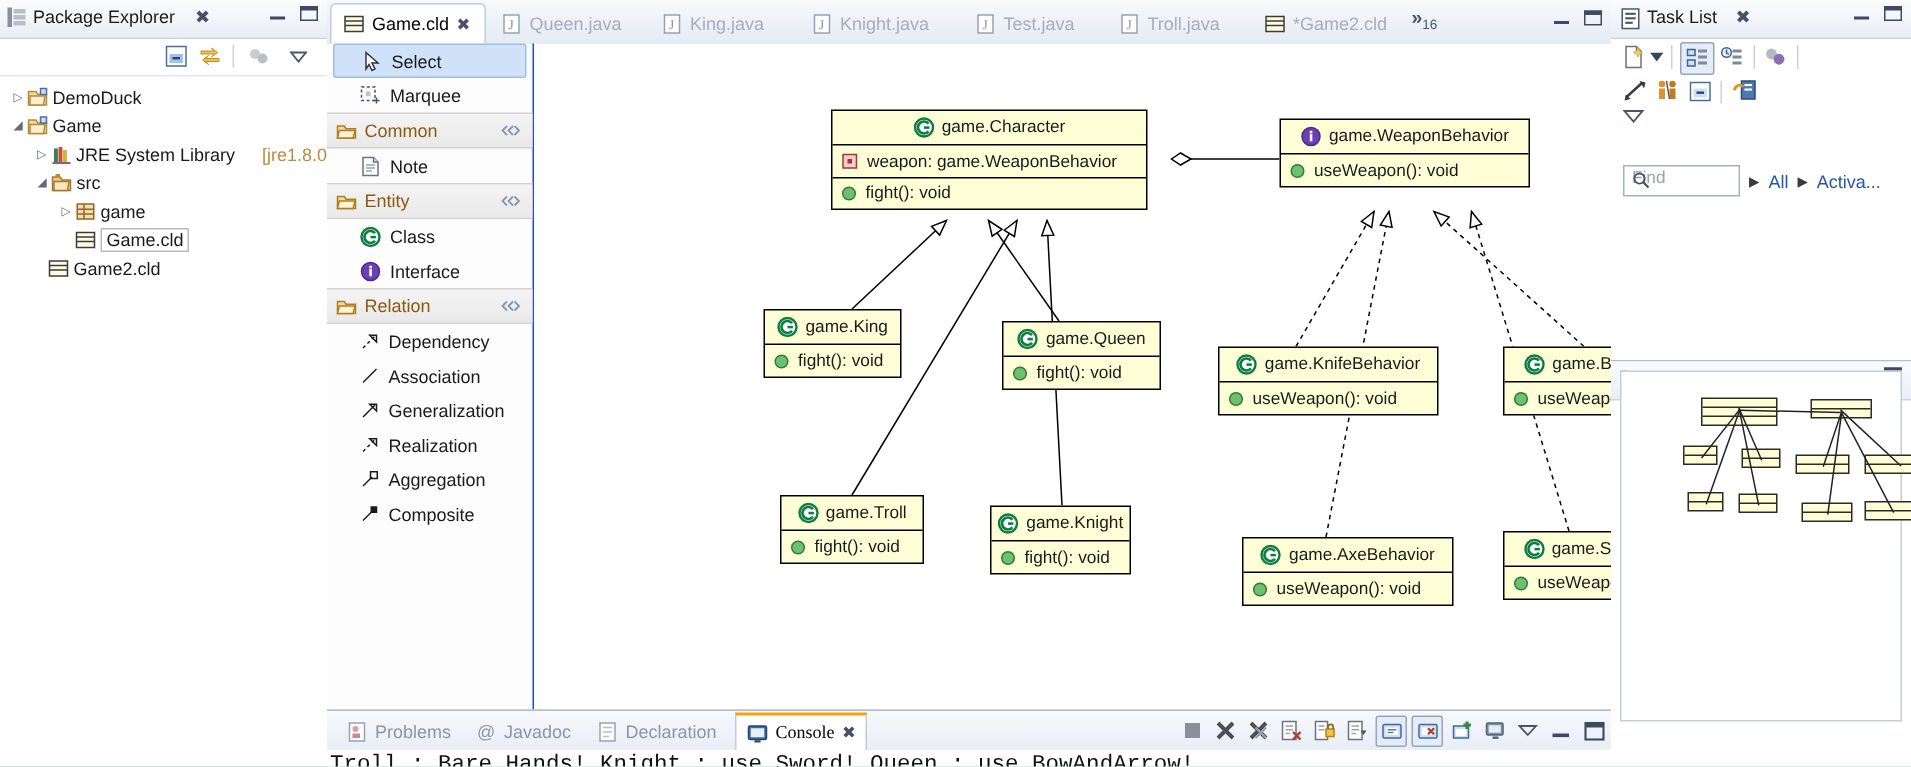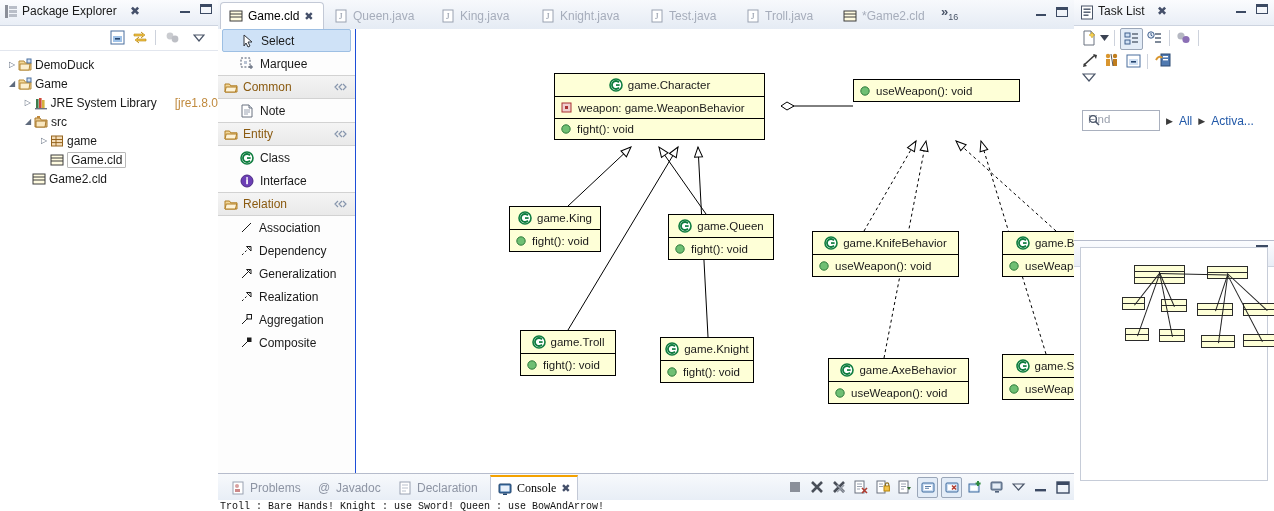--- a/index.html
+++ b/index.html
@@ -83,21 +83,21 @@
   #bottom .btabs{height:26px;position:relative;background:linear-gradient(to bottom,#f7f9fc,#e8eef6);}
   .btab{position:absolute;top:1px;height:25px;display:flex;align-items:center;gap:5px;
         padding:0 7px;font-size:12px;white-space:nowrap;box-sizing:border-box;}
   .btab.inactive{color:#8d94a3;}
   .btab.active{background:#fff;border-top:2px solid #f4a200;border-left:1px solid #c3c9d6;
                border-right:1px solid #c3c9d6;color:#000;}
   .btools{position:absolute;right:2px;top:2px;height:22px;display:flex;align-items:center;gap:3px;}
   .btn-ic{width:19px;height:19px;display:flex;align-items:center;justify-content:center;}
   .btn-ic.pressed{border:1px solid #9aa6b8;background:#e3ecf7;border-radius:2px;}
   #consoleline{position:absolute;left:2px;top:27px;width:852px;height:11px;overflow:hidden;
-               font-family:"Liberation Mono",monospace;font-size:10px;color:#111;white-space:nowrap;}
+               font-family:"Liberation Mono",monospace;font-size:15px;color:#111;white-space:nowrap;}
 
   
   #tasklist{left:1074px;top:0;width:200px;height:240px;background:#fff;}
   #outline{left:1074px;top:240px;width:200px;height:271px;background:#fff;border-top:1px solid #b6bccc;}
   .rhdr{height:25px;background:linear-gradient(to bottom,#fbfcfe,#e9eef6);position:relative;
         border-bottom:1px solid #cdd4e0;}
   .rhdr .lbl{position:absolute;left:24px;top:4px;font-size:12px;}
   .rtools{height:26px;position:relative;border-bottom:1px solid #edeff3;}
   .findbar{position:absolute;left:8px;top:0;display:flex;align-items:center;gap:6px;}
   .findbox{width:76px;height:19px;border:1px solid #a9b0be;background:#fff;position:relative;}
@@ -413,33 +413,33 @@
           <span class="ic chev">
             <svg width="14" height="10" viewBox="0 0 14 10">
               <path d="M4 2L1 5l3 3M8 2L5 5l3 3" fill="none" stroke="#8796ad" stroke-width="1.2"></path>
               <path d="M9 2l3 3-3 3" fill="none" stroke="#8796ad" stroke-width="1.2"></path>
             </svg>
           </span>
         </div>
         <div class="prow">
           <span class="ic">
             <svg width="13" height="13" viewBox="0 0 13 13">
-              <path d="M2 11L11 2" stroke="#1a1a1a"></path>
-            </svg>
-          </span>
-          <span class="txt" style="white-space: nowrap;">Association</span>
-        </div>
-        <div class="prow">
-          <span class="ic">
-            <svg width="13" height="13" viewBox="0 0 13 13">
               <path d="M2 11L10 3" stroke="#1a1a1a" stroke-dasharray="2.2,2"></path>
               <path d="M6.5 2.5H11v4.5z" fill="none" stroke="#1a1a1a"></path>
             </svg>
           </span>
           <span class="txt" style="white-space: nowrap;">Dependency</span>
+        </div>
+        <div class="prow">
+          <span class="ic">
+            <svg width="13" height="13" viewBox="0 0 13 13">
+              <path d="M2 11L11 2" stroke="#1a1a1a"></path>
+            </svg>
+          </span>
+          <span class="txt" style="white-space: nowrap;">Association</span>
         </div>
         <div class="prow">
           <span class="ic">
             <svg width="13" height="13" viewBox="0 0 13 13">
               <path d="M2 11L10 3" stroke="#1a1a1a"></path>
               <path d="M6.5 2.5H11v4.5z" fill="none" stroke="#1a1a1a"></path>
             </svg>
           </span>
           <span class="txt" style="white-space: nowrap;">Generalization</span>
         </div>
@@ -518,20 +518,30 @@
           <div class="urow">
             <span class="ic">
               <svg width="12" height="12" viewBox="0 0 12 12">
                 <circle cx="6" cy="6" r="4.2" fill="#6fbf73" stroke="#2f7b3c"></circle>
               </svg>
             </span>
             <span>fight(): void</span>
           </div>
         </div>
         <div class="uml" style="left: 497px; top: 50px; width: 167px;">
+          <div class="uhead">
+            <span class="ic">
+              <svg width="14" height="14" viewBox="0 0 14 14">
+                <circle cx="7" cy="7" r="6" fill="#6c3fb5" stroke="#4c2a85"></circle>
+                <rect x="6.2" y="5.2" width="1.7" height="5" fill="#fff"></rect>
+                <rect x="6.2" y="3.2" width="1.7" height="1.6" fill="#fff"></rect>
+              </svg>
+            </span>
+            <span>game.WeaponBehavior</span>
+          </div>
           <div class="urow">
             <span class="ic">
               <svg width="12" height="12" viewBox="0 0 12 12">
                 <circle cx="6" cy="6" r="4.2" fill="#6fbf73" stroke="#2f7b3c"></circle>
               </svg>
             </span>
             <span>useWeapon(): void</span>
           </div>
         </div>
         <div class="uml" style="left: 153px; top: 177px; width: 92px;">

